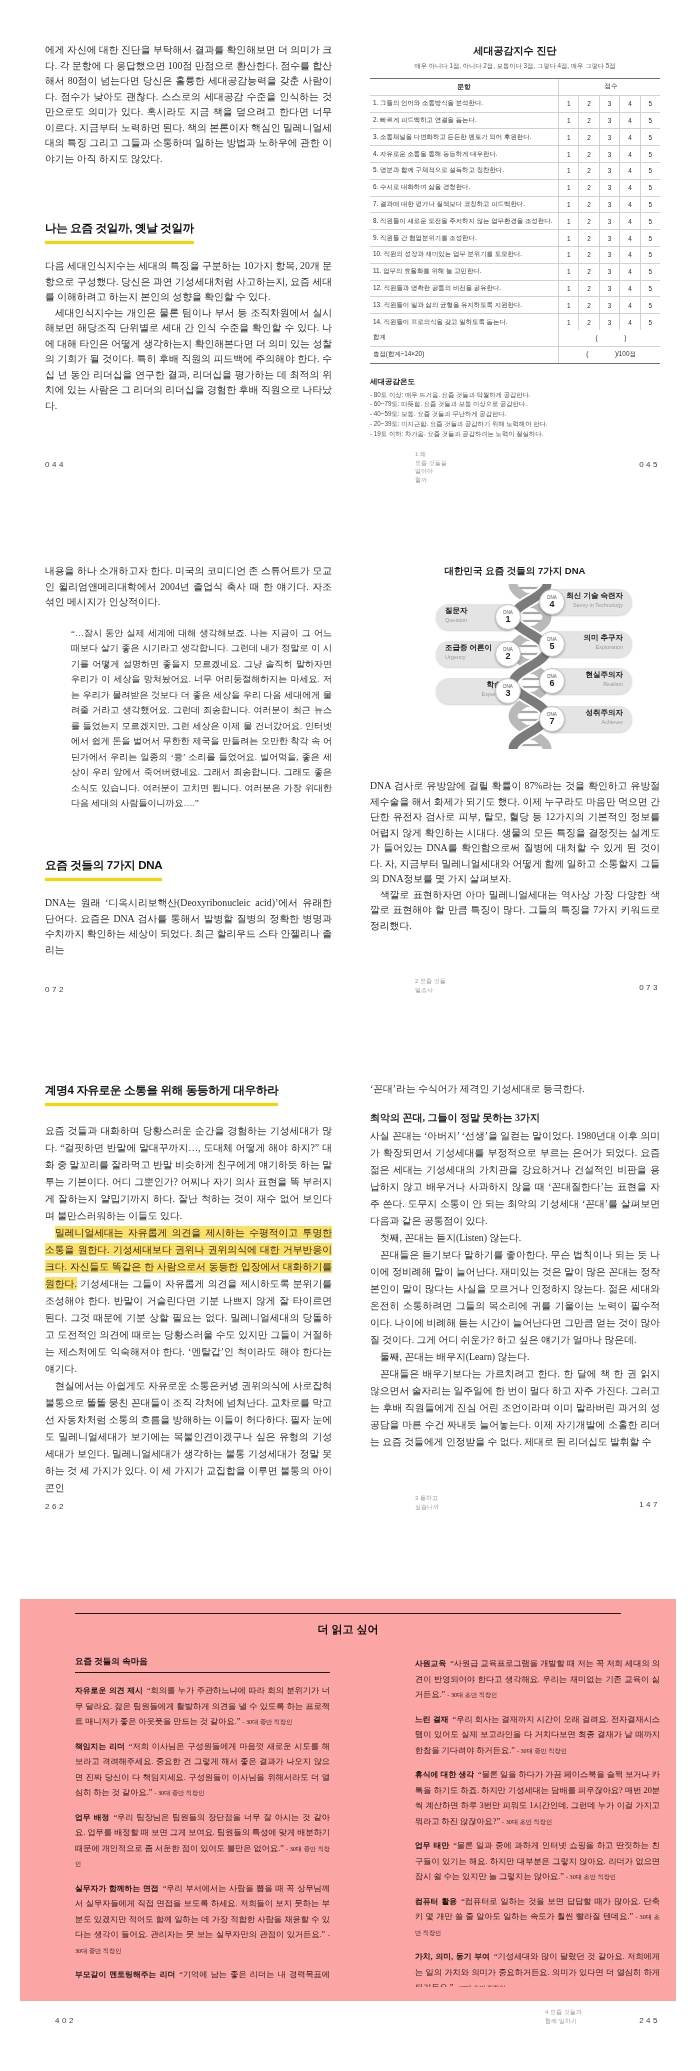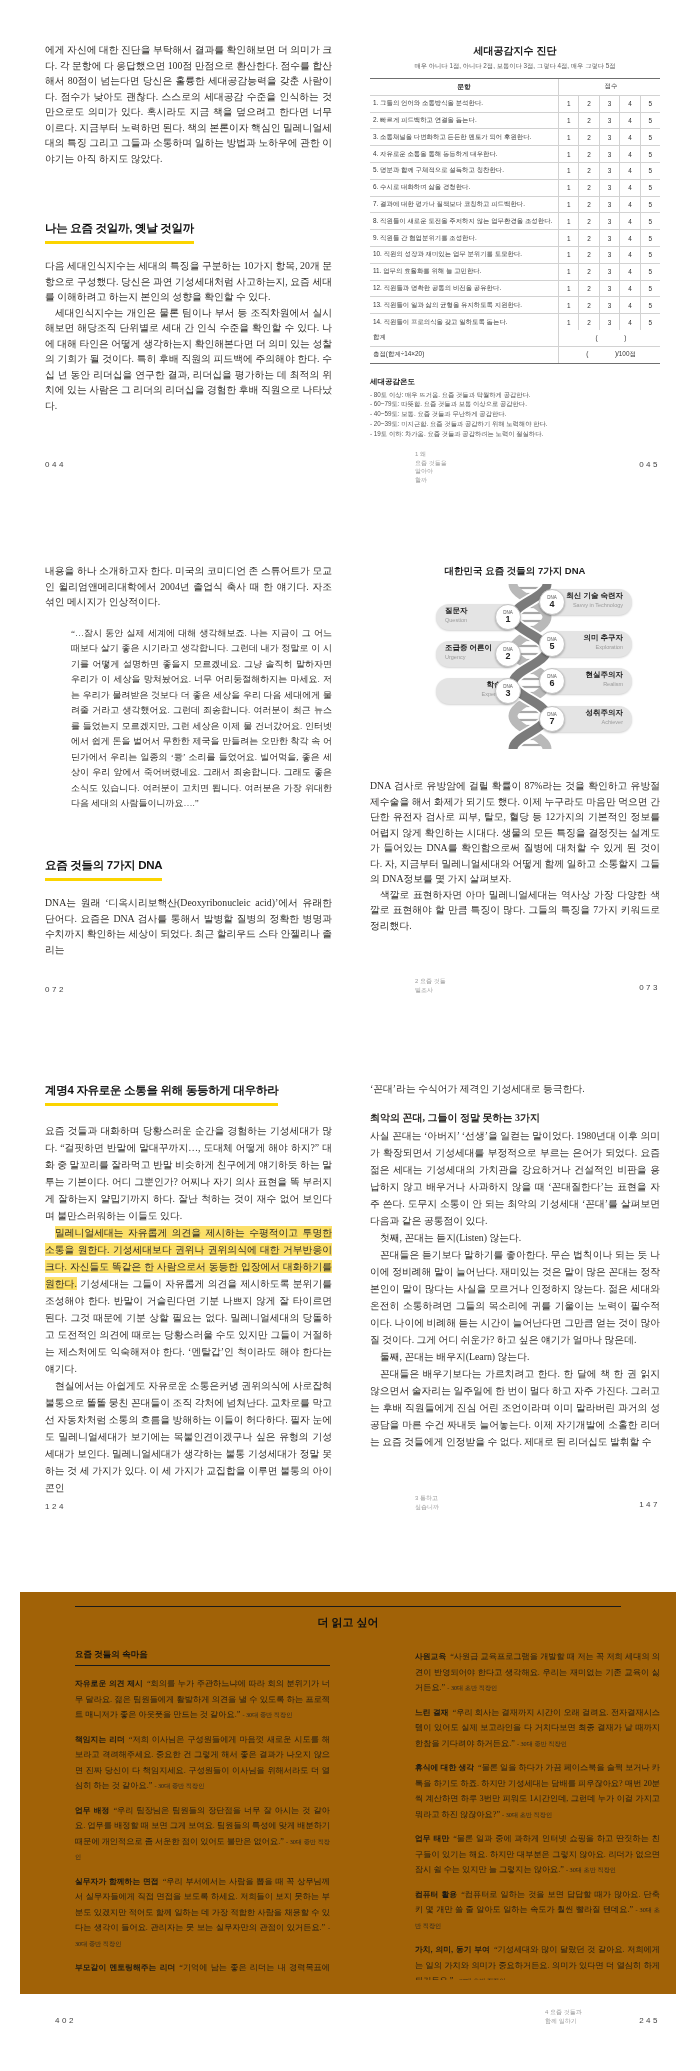--- a/index.html
+++ b/index.html
@@ -67,21 +67,21 @@
         border:1px solid #c4c4c4;box-shadow:0 1px 2px rgba(0,0,0,0.25);z-index:3;
         display:flex;flex-direction:column;align-items:center;justify-content:center;box-sizing:border-box;}
   .dnac .dl{font-family:"Liberation Sans",sans-serif;font-size:4.5px;color:#555;line-height:5px;}
   .dnac .dn{font-family:"Liberation Sans",sans-serif;font-weight:bold;font-size:9px;
             color:#222;line-height:9px;}
   .cl{left:125px;} .cr{left:169px;}
   .dna-text{position:absolute;top:223px;left:0;right:0;}
   .s2abs{position:absolute;top:300px;left:0;right:0;}
 
   
-  .yellow{position:absolute;left:20px;top:9px;width:656px;height:402px;background:#a16207;}
+  .yellow{position:absolute;left:20px;top:16px;width:656px;height:402px;background:#fca5a5;}
   .yhead{position:absolute;left:55px;right:55px;top:14px;border-top:1.4px solid #1a1a1a;
          text-align:center;padding-top:8px;font-family:"Liberation Sans",sans-serif;
          font-weight:bold;font-size:11px;color:#111;}
   .ycol{position:absolute;top:57px;bottom:14px;overflow:hidden;}
   .ycol-l{left:55px;width:255px;}
   .ycol-r{left:395px;width:245px;}
   .ysec{font-family:"Liberation Sans",sans-serif;font-weight:bold;font-size:8.5px;color:#111;
         border-bottom:1.6px solid #1a1a1a;padding-bottom:4px;margin:0 0 10px 0;}
   .yitem{margin:0 0 9px 0;font-size:8.2px;line-height:15.5px;text-align:justify;color:#1d1a14;}
   .yitem b{font-family:"Liberation Sans",sans-serif;font-size:7.8px;margin-right:4px;}
@@ -394,21 +394,21 @@
   </div>
   <div class="page pr">
     <p class="bt air" style="margin-top:20px">‘꼰대’라는 수식어가 제격인 기성세대로 등극한다.</p>
     <p class="sh">최악의 꼰대, 그들이 정말 못하는 3가지</p>
     <p class="bt air" style="margin-top:2px">사실 꼰대는 ‘아버지’ ‘선생’을 일컫는 말이었다. 1980년대 이후 의미가 확장되면서 기성세대를 부정적으로 부르는 은어가 되었다. 요즘 젊은 세대는 기성세대의 가치관을 강요하거나 건설적인 비판을 용납하지 않고 배우거나 사과하지 않을 때 ‘꼰대질한다’는 표현을 자주 쓴다. 도무지 소통이 안 되는 최악의 기성세대 ‘꼰대’를 살펴보면 다음과 같은 공통점이 있다.</p>
     <p class="bt air ind">첫째, 꼰대는 듣지(Listen) 않는다.</p>
     <p class="bt air ind">꼰대들은 듣기보다 말하기를 좋아한다. 무슨 법칙이나 되는 듯 나이에 정비례해 말이 늘어난다. 재미있는 것은 말이 많은 꼰대는 정작 본인이 말이 많다는 사실을 모르거나 인정하지 않는다. 젊은 세대와 온전히 소통하려면 그들의 목소리에 귀를 기울이는 노력이 필수적이다. 나이에 비례해 듣는 시간이 늘어난다면 그만큼 얻는 것이 많아질 것이다. 그게 어디 쉬운가? 하고 싶은 얘기가 얼마나 많은데.</p>
     <p class="bt air ind">둘째, 꼰대는 배우지(Learn) 않는다.</p>
     <p class="bt air ind">꼰대들은 배우기보다는 가르치려고 한다. 한 달에 책 한 권 읽지 않으면서 술자리는 일주일에 한 번이 멀다 하고 자주 가진다. 그러고는 후배 직원들에게 진심 어린 조언이라며 이미 말라버린 과거의 성공담을 마른 수건 짜내듯 늘어놓는다. 이제 자기개발에 소홀한 리더는 요즘 것들에게 인정받을 수 없다. 제대로 된 리더십도 발휘할 수</p>
   </div>
-  <div class="pgnum f-s3-pl">124</div>
+  <div class="pgnum f-s3-pl">262</div>
   <div class="chfoot f-s3-ch">
 
   <div>3 통하고</div>
       <div>싶습니까</div>
     </div>
   <div class="pgnum f-s3-pr">147</div>
 </div>
 
 <div class="spread" id="s4">
   <div class="yellow">

